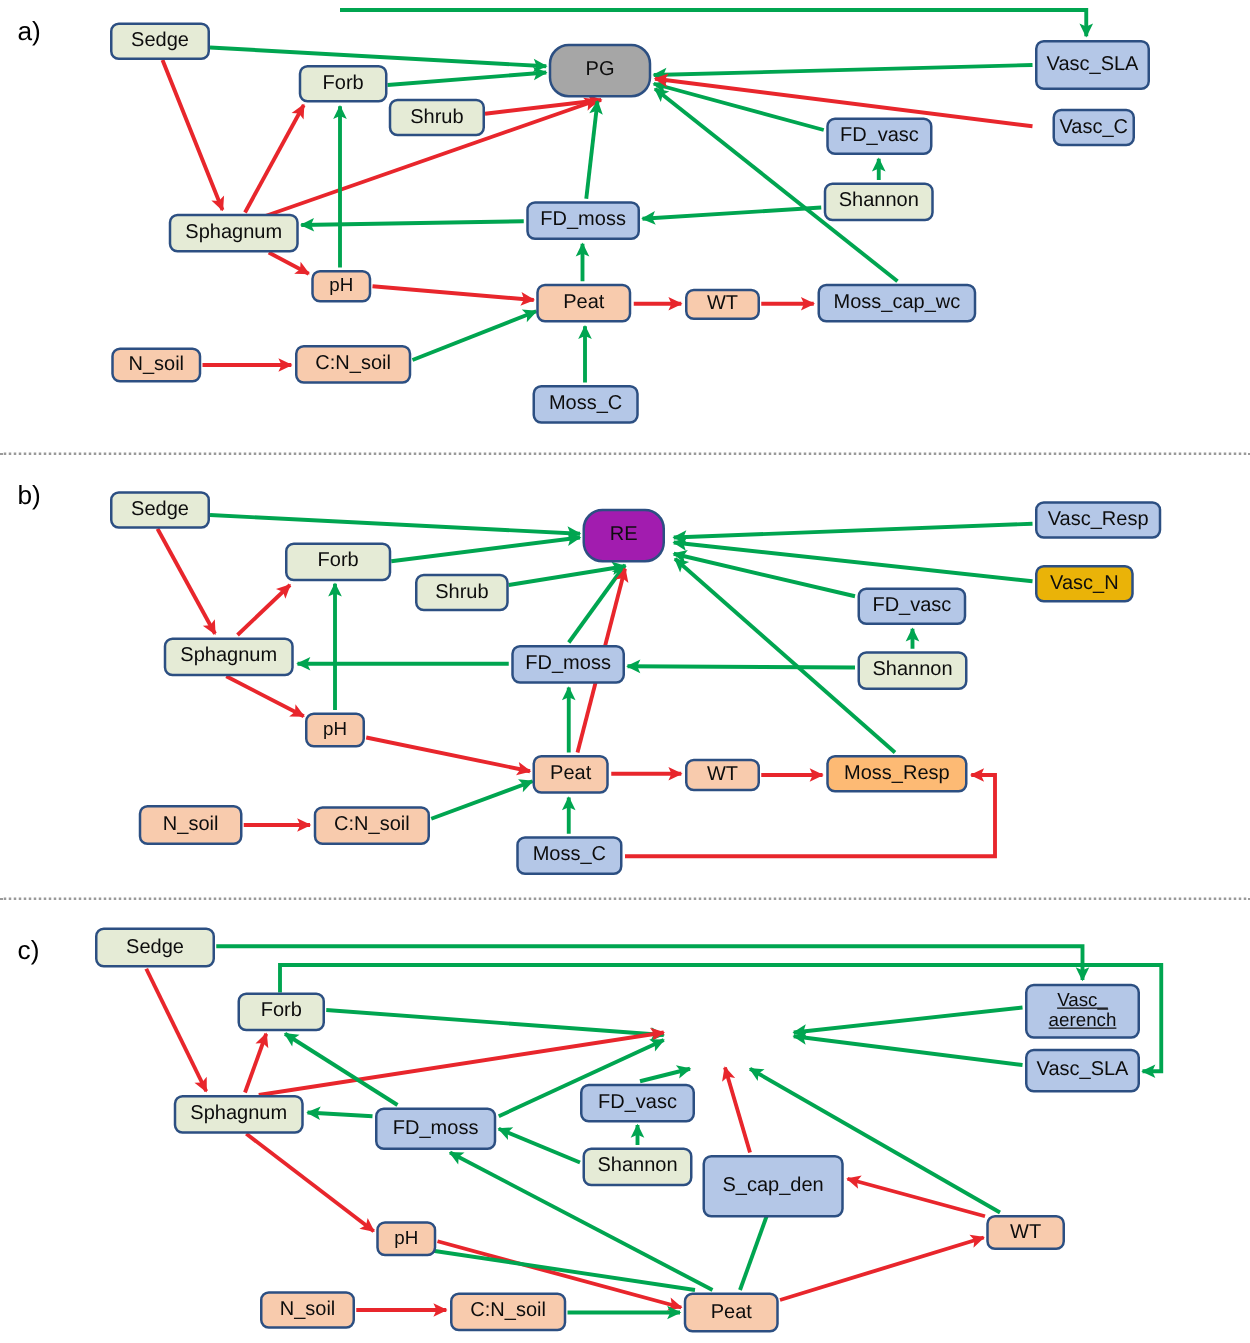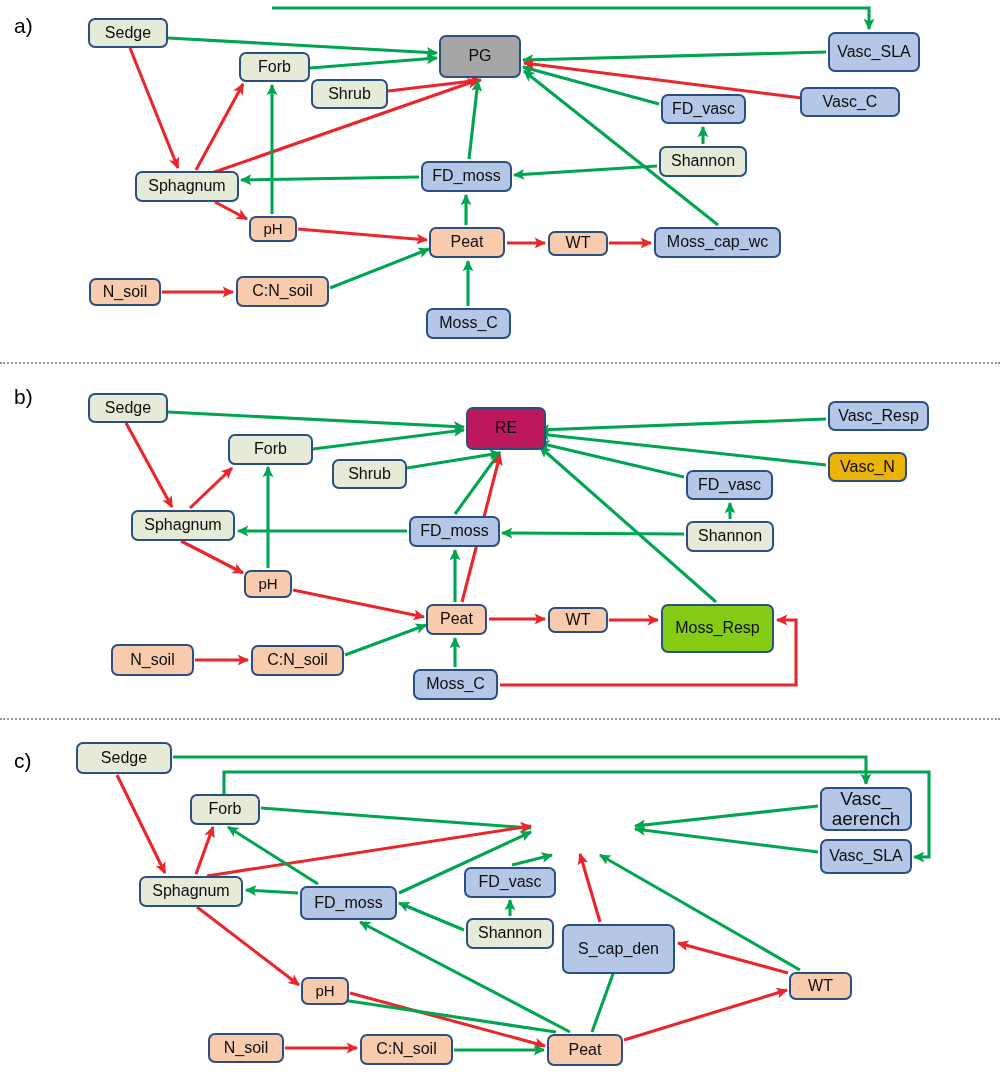--- a/index.html
+++ b/index.html
@@ -8,21 +8,21 @@
   .panel-label{position:absolute;font-size:21px;color:#000;font-family:"Liberation Sans",sans-serif;}
   .divider{position:absolute;left:0;width:1000px;height:0;border-top:2px dotted #9a9a9a;}
   svg.edges{position:absolute;left:0;top:0;width:1000px;height:1074px;pointer-events:none;}
   .node{position:absolute;box-sizing:border-box;display:flex;align-items:center;justify-content:center;
         text-align:center;border:2.5px solid #2c4f82;border-radius:7px;
         font-size:16px;color:#0d0d0d;line-height:1.05;white-space:pre-line;
         font-family:"Liberation Sans",sans-serif;}
   .n-green{background:#e5ebd6;}
   .n-blue{background:#b4c7e7;}
   .n-peach{background:#f8cbad;}
-  .n-gray{background:#a6a6a6;}
+  .n-gray{background:#a6a6a6;border-radius:16px;}
 </style>
 </head>
 <body>
 
 <div id="fig">
     <svg class="edges" viewBox="0 0 1000 1074" width="1000" height="1074">
       <defs>
         <marker id="arrow-pos" viewBox="0 0 10 10" refX="8.4" refY="5" markerWidth="4.2" markerHeight="4.2" orient="auto-start-reverse" markerUnits="strokeWidth">
           <path d="M0.5,0.8 L9.2,5 L0.5,9.2 L2.4,5 Z" fill="#00a550"></path>
         </marker>
@@ -105,54 +105,54 @@
       <path d="M800,970 L600,855" fill="none" stroke="#00a550" stroke-width="3.1" stroke-linejoin="miter" stroke-linecap="butt" marker-end="url(#arrow-pos)"></path>
     </svg>
     <div class="divider" style="top: 362px; border-top-color: rgb(154, 154, 154);"></div>
     <div class="divider" style="top: 718px; border-top-color: rgb(154, 154, 154);"></div>
     <div class="panel-label" style="left: 14px; top: 14px;">a)</div>
     <div class="node n-green" style="left: 88px; top: 18px; width: 80px; height: 30px; border-color: rgb(44, 79, 130); background: rgb(229, 235, 214);">Sedge</div>
     <div class="node n-green" style="left: 239px; top: 52px; width: 71px; height: 30px; border-color: rgb(44, 79, 130); background: rgb(229, 235, 214);">Forb</div>
     <div class="node n-green" style="left: 311px; top: 79px; width: 77px; height: 30px; border-color: rgb(44, 79, 130); background: rgb(229, 235, 214);">Shrub</div>
     <div class="node n-gray" style="left: 439px; top: 35px; width: 82px; height: 43px; border-color: rgb(44, 79, 130); background: rgb(166, 166, 166);">PG</div>
     <div class="node n-blue" style="left: 828px; top: 32px; width: 92px; height: 40px; border-color: rgb(44, 79, 130); background: rgb(180, 199, 231);">Vasc_SLA</div>
-    <div class="node n-blue" style="left: 800px; top: 87px; width: 100px; height: 30px; border-color: rgb(44, 79, 130); background: rgb(180, 199, 231);">Vasc_C</div>
+    <div class="node n-blue" style="left: 842px; top: 87px; width: 66px; height: 30px; border-color: rgb(44, 79, 130); background: rgb(180, 199, 231);">Vasc_C</div>
     <div class="node n-blue" style="left: 661px; top: 94px; width: 85px; height: 30px; border-color: rgb(44, 79, 130); background: rgb(180, 199, 231);">FD_vasc</div>
     <div class="node n-green" style="left: 659px; top: 146px; width: 88px; height: 31px; border-color: rgb(44, 79, 130); background: rgb(229, 235, 214);">Shannon</div>
     <div class="node n-blue" style="left: 421px; top: 161px; width: 91px; height: 31px; border-color: rgb(44, 79, 130); background: rgb(180, 199, 231);">FD_moss</div>
     <div class="node n-green" style="left: 135px; top: 171px; width: 104px; height: 31px; border-color: rgb(44, 79, 130); background: rgb(229, 235, 214);">Sphagnum</div>
     <div class="node n-peach" style="left: 249px; top: 216px; width: 48px; height: 26px; border-color: rgb(44, 79, 130); background: rgb(248, 203, 173); font-size: 15px;">pH</div>
     <div class="node n-peach" style="left: 429px; top: 227px; width: 76px; height: 31px; border-color: rgb(44, 79, 130); background: rgb(248, 203, 173);">Peat</div>
     <div class="node n-peach" style="left: 548px; top: 231px; width: 60px; height: 25px; border-color: rgb(44, 79, 130); background: rgb(248, 203, 173);">WT</div>
     <div class="node n-blue" style="left: 654px; top: 227px; width: 127px; height: 31px; border-color: rgb(44, 79, 130); background: rgb(180, 199, 231);">Moss_cap_wc</div>
     <div class="node n-peach" style="left: 89px; top: 278px; width: 72px; height: 28px; border-color: rgb(44, 79, 130); background: rgb(248, 203, 173);">N_soil</div>
     <div class="node n-peach" style="left: 236px; top: 276px; width: 93px; height: 31px; border-color: rgb(44, 79, 130); background: rgb(248, 203, 173);">C:N_soil</div>
     <div class="node n-blue" style="left: 426px; top: 308px; width: 85px; height: 31px; border-color: rgb(44, 79, 130); background: rgb(180, 199, 231);">Moss_C</div>
     <div class="panel-label" style="left: 14px; top: 385px;">b)</div>
     <div class="node n-green" style="left: 88px; top: 393px; width: 80px; height: 30px; border-color: rgb(44, 79, 130); background: rgb(229, 235, 214);">Sedge</div>
     <div class="node n-green" style="left: 228px; top: 434px; width: 85px; height: 31px; border-color: rgb(44, 79, 130); background: rgb(229, 235, 214);">Forb</div>
     <div class="node n-green" style="left: 332px; top: 459px; width: 75px; height: 30px; border-color: rgb(44, 79, 130); background: rgb(229, 235, 214);">Shrub</div>
-    <div class="node n-gray" style="left: 466px; top: 407px; width: 80px; height: 43px; border-color: rgb(44, 79, 130); background: #be185d;">RE</div>
+    <div class="node n-gray" style="left: 466px; top: 407px; width: 66px; height: 43px; border-color: rgb(44, 79, 130); background: #a21caf;">RE</div>
     <div class="node n-blue" style="left: 828px; top: 401px; width: 101px; height: 30px; border-color: rgb(44, 79, 130); background: rgb(180, 199, 231);">Vasc_Resp</div>
     <div class="node n-blue" style="left: 828px; top: 452px; width: 79px; height: 30px; border-color: rgb(44, 79, 130); background: #eab308;">Vasc_N</div>
     <div class="node n-blue" style="left: 686px; top: 470px; width: 87px; height: 30px; border-color: rgb(44, 79, 130); background: rgb(180, 199, 231);">FD_vasc</div>
     <div class="node n-green" style="left: 686px; top: 521px; width: 88px; height: 31px; border-color: rgb(44, 79, 130); background: rgb(229, 235, 214);">Shannon</div>
     <div class="node n-blue" style="left: 409px; top: 516px; width: 91px; height: 31px; border-color: rgb(44, 79, 130); background: rgb(180, 199, 231);">FD_moss</div>
     <div class="node n-green" style="left: 131px; top: 510px; width: 104px; height: 31px; border-color: rgb(44, 79, 130); background: rgb(229, 235, 214);">Sphagnum</div>
     <div class="node n-peach" style="left: 244px; top: 570px; width: 48px; height: 28px; border-color: rgb(44, 79, 130); background: rgb(248, 203, 173); font-size: 15px;">pH</div>
     <div class="node n-peach" style="left: 426px; top: 604px; width: 61px; height: 31px; border-color: rgb(44, 79, 130); background: rgb(248, 203, 173);">Peat</div>
     <div class="node n-peach" style="left: 548px; top: 607px; width: 60px; height: 26px; border-color: rgb(44, 79, 130); background: rgb(248, 203, 173);">WT</div>
-    <div class="node n-blue" style="left: 661px; top: 604px; width: 113px; height: 49px; border-color: rgb(44, 79, 130); background: #84cc16;">Moss_Resp</div>
+    <div class="node n-blue" style="left: 661px; top: 604px; width: 113px; height: 30px; border-color: rgb(44, 79, 130); background: #fdba74;">Moss_Resp</div>
     <div class="node n-peach" style="left: 111px; top: 644px; width: 83px; height: 32px; border-color: rgb(44, 79, 130); background: rgb(248, 203, 173);">N_soil</div>
     <div class="node n-peach" style="left: 251px; top: 645px; width: 93px; height: 31px; border-color: rgb(44, 79, 130); background: rgb(248, 203, 173);">C:N_soil</div>
     <div class="node n-blue" style="left: 413px; top: 669px; width: 85px; height: 31px; border-color: rgb(44, 79, 130); background: rgb(180, 199, 231);">Moss_C</div>
     <div class="panel-label" style="left: 14px; top: 749px;">c)</div>
     <div class="node n-green" style="left: 76px; top: 742px; width: 96px; height: 32px; border-color: rgb(44, 79, 130); background: rgb(229, 235, 214);">Sedge</div>
     <div class="node n-green" style="left: 190px; top: 794px; width: 70px; height: 31px; border-color: rgb(44, 79, 130); background: rgb(229, 235, 214);">Forb</div>
-    <div class="node n-blue" style="left: 820px; top: 787px; width: 92px; height: 44px; border-color: rgb(44, 79, 130); background: rgb(180, 199, 231); font-size: 19px;">Vasc_
+    <div class="node n-blue" style="left: 820px; top: 787px; width: 92px; height: 44px; border-color: rgb(44, 79, 130); background: rgb(180, 199, 231); font-size: 15px; text-decoration: underline;">Vasc_
 aerench</div>
     <div class="node n-blue" style="left: 820px; top: 839px; width: 92px; height: 35px; border-color: rgb(44, 79, 130); background: rgb(180, 199, 231);">Vasc_SLA</div>
     <div class="node n-blue" style="left: 464px; top: 867px; width: 92px; height: 31px; border-color: rgb(44, 79, 130); background: rgb(180, 199, 231);">FD_vasc</div>
     <div class="node n-green" style="left: 466px; top: 918px; width: 88px; height: 31px; border-color: rgb(44, 79, 130); background: rgb(229, 235, 214);">Shannon</div>
     <div class="node n-blue" style="left: 300px; top: 886px; width: 97px; height: 34px; border-color: rgb(44, 79, 130); background: rgb(180, 199, 231);">FD_moss</div>
     <div class="node n-green" style="left: 139px; top: 876px; width: 104px; height: 31px; border-color: rgb(44, 79, 130); background: rgb(229, 235, 214);">Sphagnum</div>
     <div class="node n-blue" style="left: 562px; top: 924px; width: 113px; height: 50px; border-color: rgb(44, 79, 130); background: rgb(180, 199, 231);">S_cap_den</div>
     <div class="node n-peach" style="left: 301px; top: 977px; width: 48px; height: 28px; border-color: rgb(44, 79, 130); background: rgb(248, 203, 173); font-size: 15px;">pH</div>
     <div class="node n-peach" style="left: 789px; top: 972px; width: 63px; height: 28px; border-color: rgb(44, 79, 130); background: rgb(248, 203, 173);">WT</div>
     <div class="node n-peach" style="left: 208px; top: 1033px; width: 76px; height: 30px; border-color: rgb(44, 79, 130); background: rgb(248, 203, 173);">N_soil</div>

